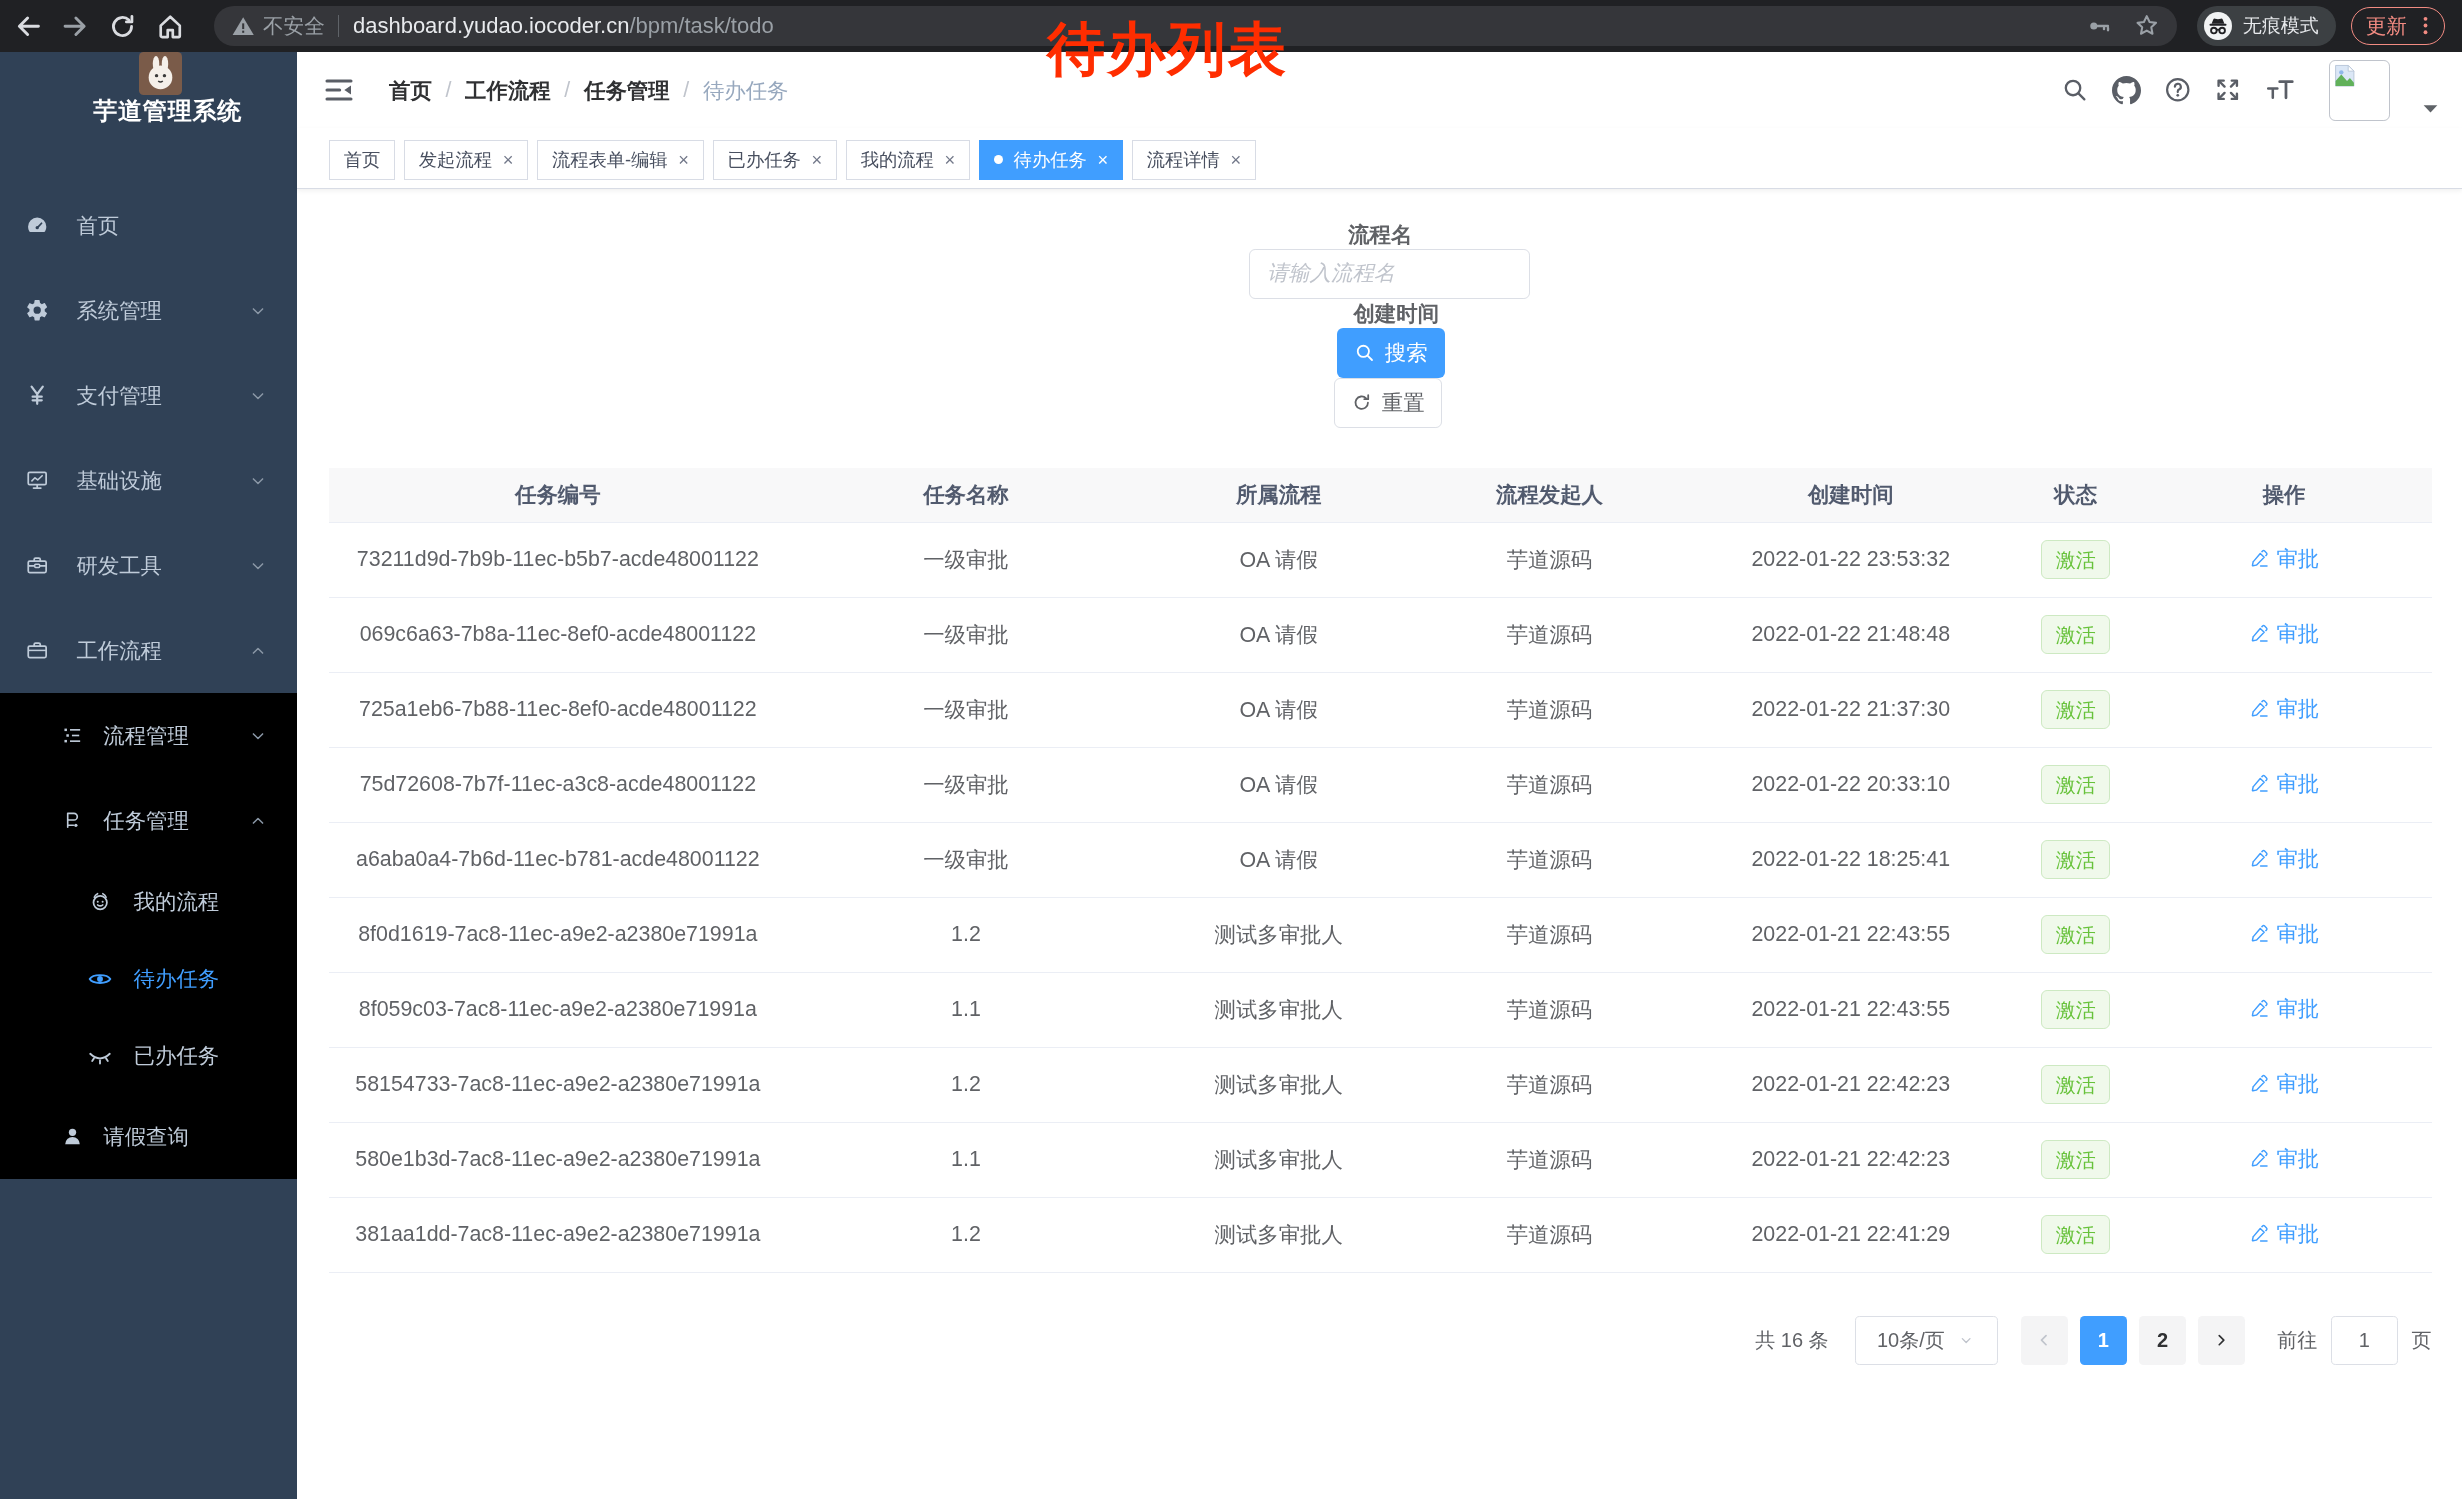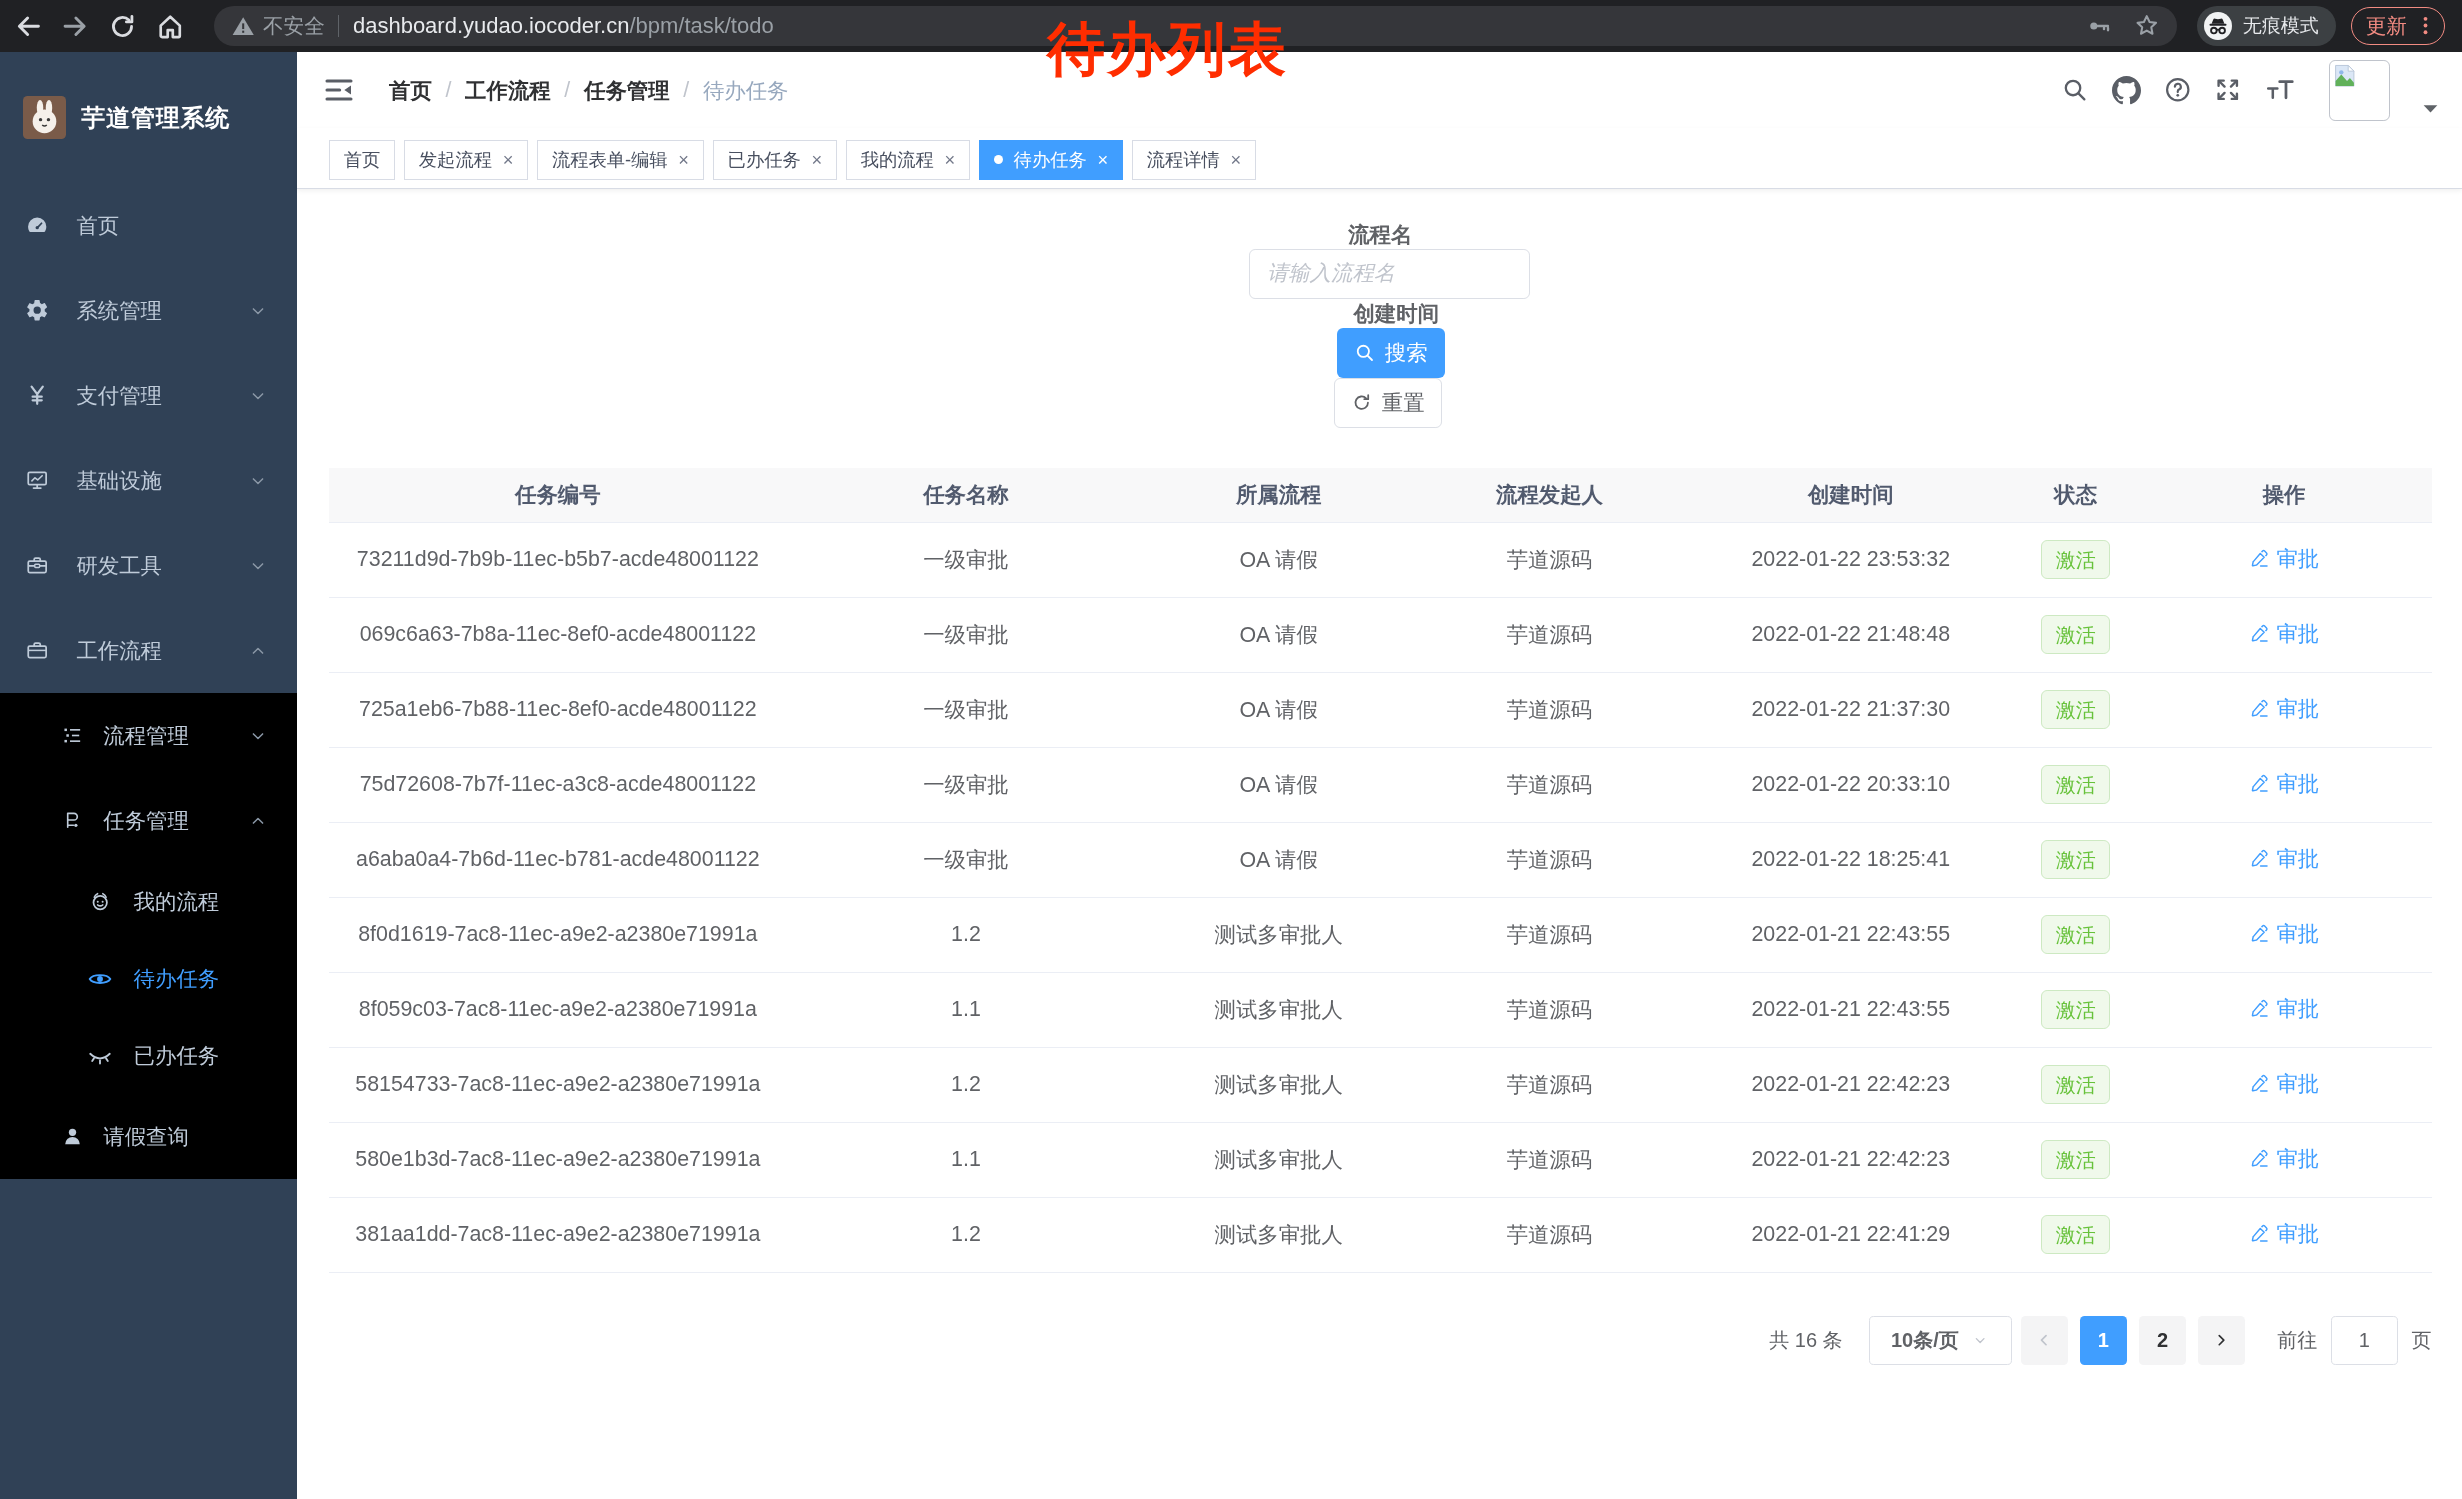--- a/index.html
+++ b/index.html
@@ -24,21 +24,21 @@
   .incog-chip { position:absolute; left:2197px; top:6.1px; height:40px; width:139px; border-radius:20px;
                 background:#3c4043; display:flex; align-items:center; padding-left:4.6px; }
   .incog-txt { color:#e8eaed; font-size:19px; margin-left:9.2px; }
   .update-chip { position:absolute; left:2351px; top:6.9px; height:38px; border:1.5px solid #f28b82;
                  border-radius:19px; display:flex; align-items:center; padding:0 6.1px 0 13.7px;
                  color:#f28b82; font-size:20.6px; gap:7.6px; }
 
   
   .app { display:flex; height:1448px; }
   .sidebar { width:297px; background:#304156; color:#bfcbd9; flex:0 0 auto; font-size:21.4px; }
-  .logo-row { height:131px; display:flex; align-items:center; padding-left:23px; }
+  .logo-row { height:131px; display:flex; align-items:center; padding-left:23px;flex-direction:column; }
   .logo-img { width:43px; height:43px; border-radius:4.6px; overflow:hidden; flex:0 0 auto; }
   .logo-title { margin-left:15.3px; font-size:24px; font-weight:700; color:#fff; letter-spacing:0.8px; }
   .menu-item { position:relative; height:85px; display:flex; align-items:center; padding-left:24.4px; cursor:pointer; }
   .mi-icon { width:26px; height:26px; margin-right:26px; display:flex; align-items:center; justify-content:center; flex:0 0 auto; }
   .chev { position:absolute; right:29px; color:#8a97a6; }
   .submenu { background:#000000; }
   .menu-item.l2 { padding-left:59px; }
   .menu-item.l2 .mi-icon { margin-right:18.3px; }
   .menu-item.l3 { height:77px; padding-left:87px; }
   .menu-item.l3 .mi-icon { margin-right:20.6px; }
@@ -95,21 +95,21 @@
   .c1{width:21.77%}.c2{width:17.05%}.c3{width:12.7%}.c4{width:13.06%}.c5{width:15.6%}.c6{width:5.8%}.c7{width:14.02%}
   .badge { display:inline-block; background:#f0f9eb; border:0.8px solid #cde9c2; color:#67c23a;
            font-size:20px; padding:6.9px 13.7px; border-radius:6.1px; line-height:1.2; }
   .action { color:#409eff; display:inline-flex; align-items:center; gap:6.9px; cursor:pointer; }
 
   
   .pagination { margin-top:43px; display:flex; align-items:center; justify-content:flex-end;
                 font-size:20px; color:#606266; }
   .pg-total { margin-right:26px; }
   .pg-size { width:143px; height:49px; border:0.8px solid #dcdfe6; border-radius:4.6px; display:flex;
-             align-items:center; justify-content:center; gap:12.2px; color:#606266; margin-right:9px; cursor:pointer;font-weight:bold; }
+             align-items:center; justify-content:center; gap:12.2px; color:#606266; margin-right:23px; cursor:pointer; }
   .pg-btn { min-width:47px; height:49px; border-radius:4.6px; background:#f4f4f5; display:flex;
             align-items:center; justify-content:center; margin-left:12.2px; font-weight:600;
             color:#303133; cursor:pointer; }
   .pg-btn.disabled { color:#c0c4cc; cursor:default; }
   .pg-btn.active { background:#409eff; color:#fff; }
   .pg-goto { margin-left:32px; display:flex; align-items:center; gap:13.7px; }
   .pg-input { width:67px; height:49px; border:0.8px solid #dcdfe6; border-radius:4.6px; text-align:center;
               font-size:20px; color:#606266; outline:none;
               font-family:"Liberation Sans","DejaVu Sans",sans-serif; }
 

